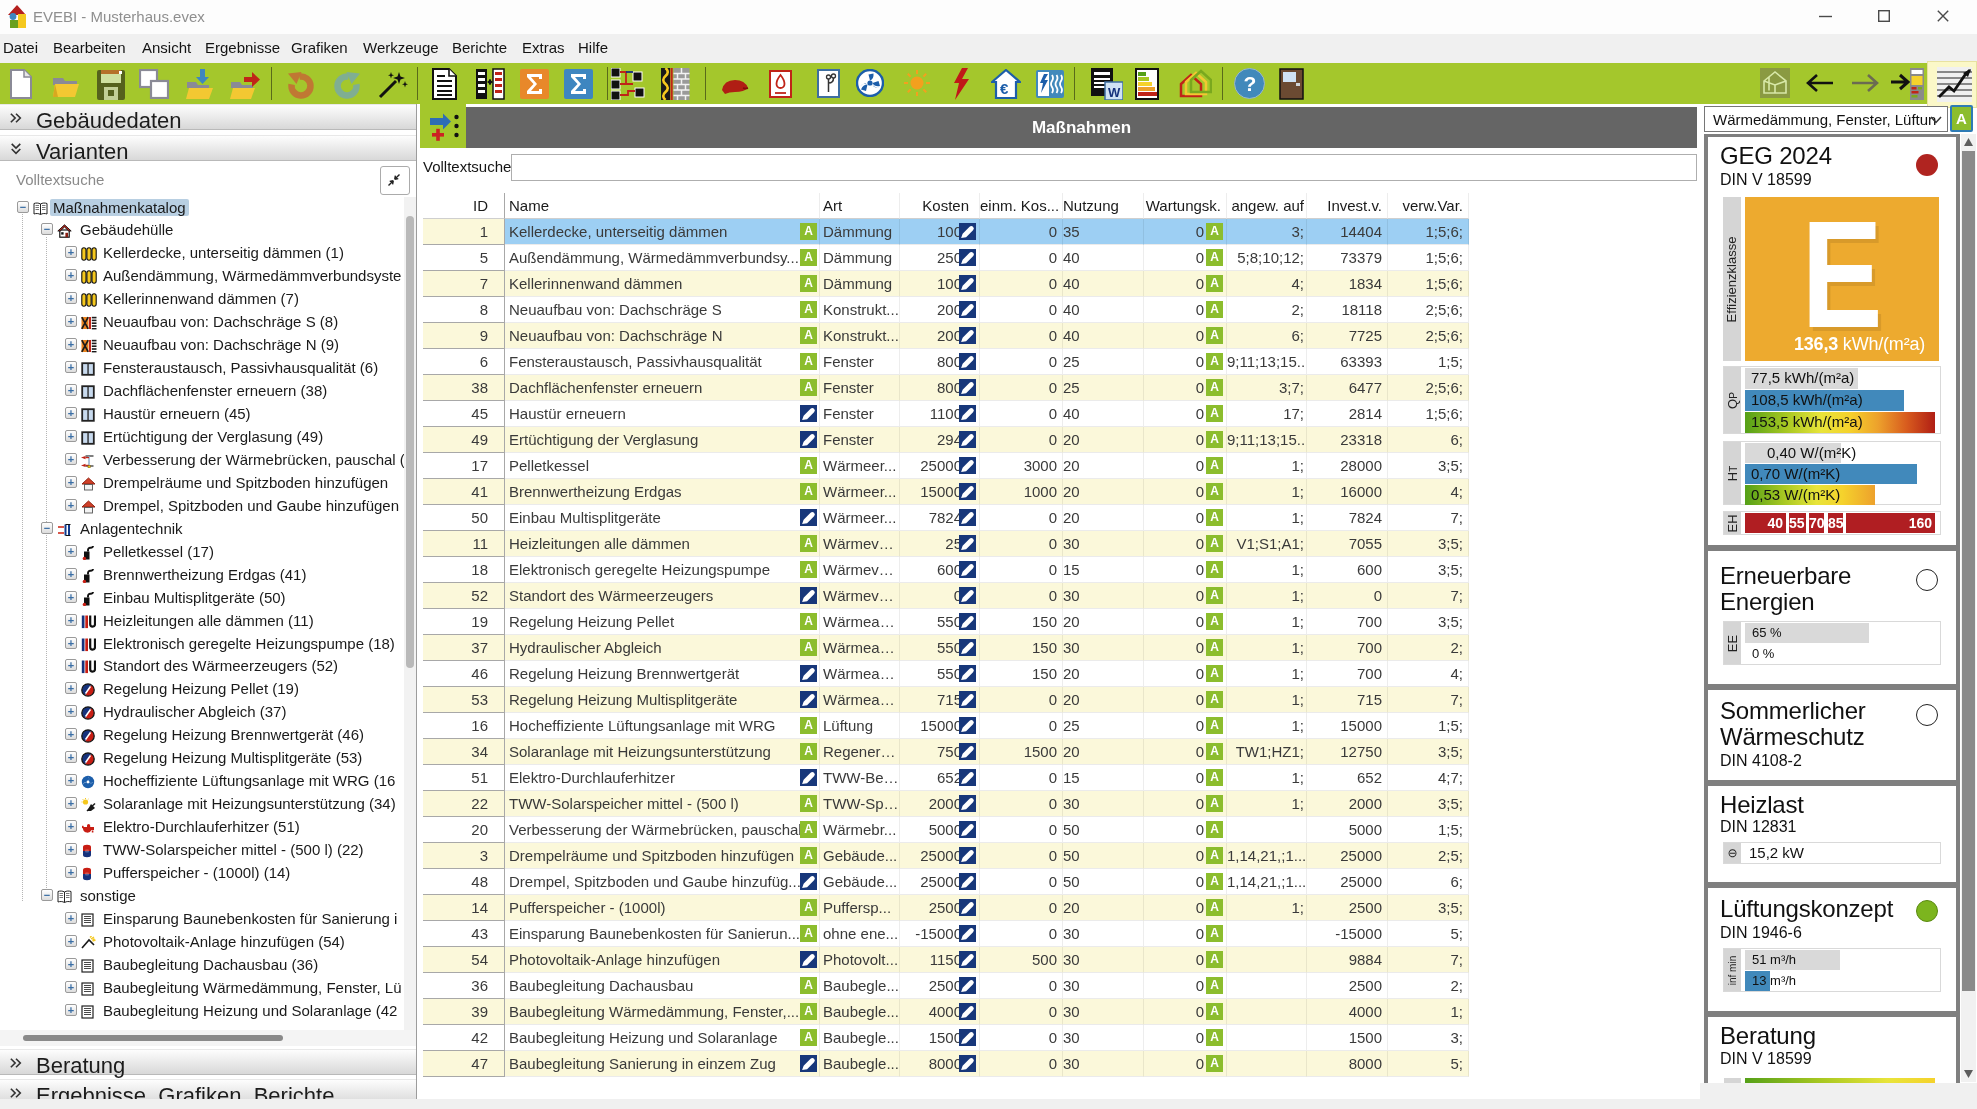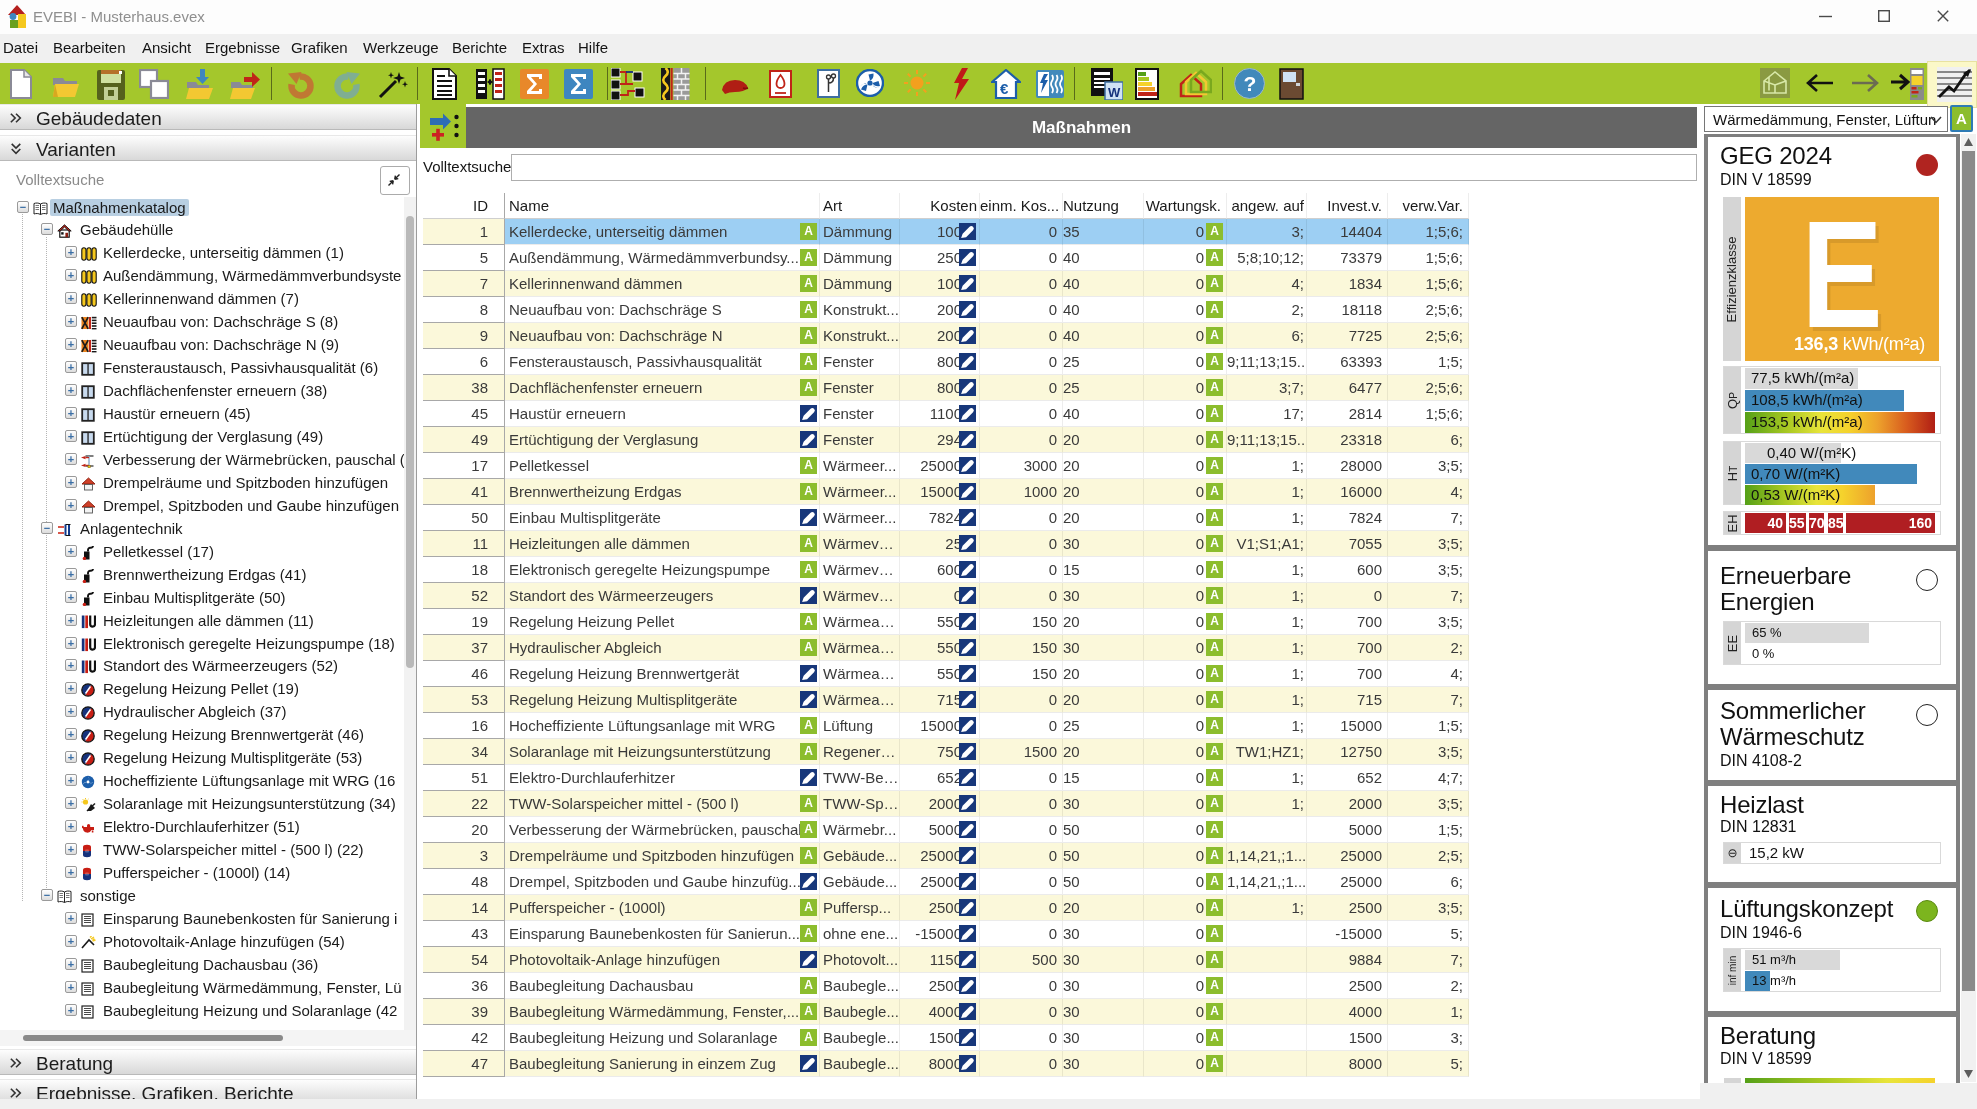--- a/index.html
+++ b/index.html
@@ -8,21 +8,21 @@
 .abs{position:absolute}
 
 #titlebar{left:0;top:0;width:1977px;height:34px;background:#fdfdfd}
 #title{left:33px;top:8px;color:#8f8f8f;font-size:15px}
 #menubar{left:0;top:34px;width:1977px;height:29px;background:#f0f0f0}
 .mi{position:absolute;top:5px;font-size:15px;color:#141414}
 #toolbar{left:0;top:63px;width:1977px;height:41px;background:#a4c72c}
 .tsep{position:absolute;top:4px;width:1px;height:33px;background:#5a6a1a}
 .tico{position:absolute;top:4px}
 
-.lhdr{left:0;width:416px;height:26px;background:linear-gradient(#fdfdfd,#d8d8d8);border-top:1px solid #e8e8e8;border-bottom:1px solid #b9b9b9;color:#1c1c1c;font-size:19px}
+.lhdr{left:0;width:416px;height:26px;background:linear-gradient(#fdfdfd,#d8d8d8);border-top:1px solid #e8e8e8;border-bottom:1px solid #b9b9b9;color:#1c1c1c;font-size:22px}
 .lhdr .t{position:absolute;left:36px;top:3px}
 #lsearch{left:0;top:163px;width:416px;height:34px;background:#fff}
 #lsearch .ph{position:absolute;left:16px;top:8px;color:#8a8a8a;font-size:15px}
 #lsearch .btn{position:absolute;left:380px;top:3px;width:30px;height:29px;background:#fff;border:1px solid #ababab;border-radius:3px}
 #tree{left:0;top:197px;width:404px;height:833px;background:#fff;overflow:hidden}
 .ti{position:absolute;height:23px;white-space:nowrap;left:0;width:500px}
 .ti .exp{position:absolute;top:5px;width:12px;height:12px;border:1px solid #9a9a9a;border-radius:2px;background:linear-gradient(#fff,#dcdcdc);font-size:11px;line-height:10px;text-align:center;color:#3a6ea5;font-weight:bold}
 .ti .tx{position:absolute;top:3px;font-size:15px;color:#1a1a1a}
 .ti svg{position:absolute;top:3px}
 #treevsb{left:404px;top:197px;width:12px;height:833px;background:#f2f2f2}
@@ -817,21 +817,21 @@
  </svg>
 </div>
 <div class="abs" id="cbar">Maßnahmen</div>
 <div class="abs" id="csearchlbl">Volltextsuche</div>
 <div class="abs" id="csearch"></div>
 <div class="abs" id="tbl">
 <div class="trow thead">
       <div class="c0">ID</div>
       <div class="c1">Name</div>
       <div class="c2">Art</div>
-      <div class="c3" style="padding-right:2px">Kosten</div>
+      <div class="c3" style="padding-right:10px">Kosten</div>
       <div class="c4">einm. Kos...</div>
       <div class="c5">Nutzung</div>
       <div class="c6" style="padding-right:5px">Wartungsk.</div>
       <div class="c7">angew. auf</div>
       <div class="c8">Invest.v.</div>
       <div class="c9">verw.Var.</div>
     </div>
 <div class="trow rs">
       <div class="c0">1</div>
       <div class="c1">Kellerdecke, unterseitig dämmen<span class="badge bA">A</span></div>

